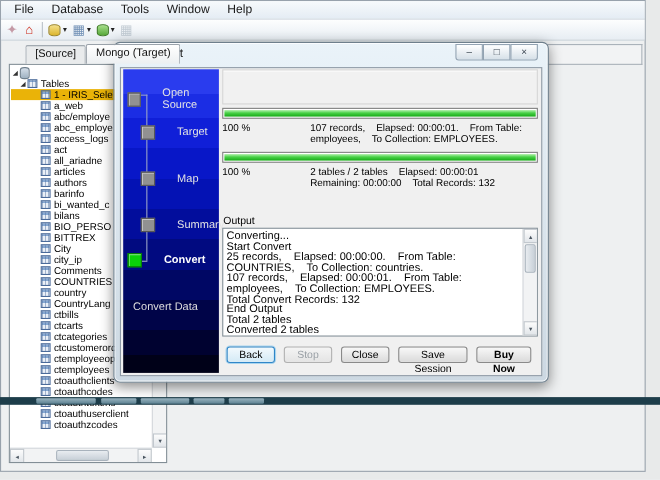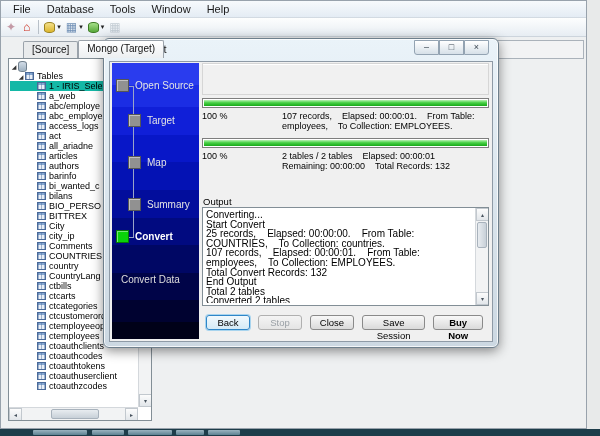--- a/index.html
+++ b/index.html
@@ -1,18 +1,18 @@
 <!DOCTYPE html>
 <html><head>
 <meta charset="utf-8">
 <style>
   * { margin:0; padding:0; box-sizing:border-box; }
   html,body { width:600px; height:436px; overflow:hidden; }
   body { font-family:"Liberation Sans", sans-serif; background:#e8eaea; position:relative; }
-  #stage { position:absolute; left:0; top:0; width:600px; height:436px; }
+  #stage { position:absolute; left:0; top:0; width:600px; height:368px; }
 
   
   #app { position:absolute; left:0; top:0; width:587px; height:429px;
          background:#eef0f1; border:1px solid #98a2ac; }
 
   #menubar { height:17px; background:linear-gradient(#f7fafc,#e4ecf4);
              border-bottom:1px solid #d2dae2; display:flex; align-items:center; padding-left:4px; }
   .menu-item { font-size:11px; color:#1a1a1a; padding:1px 8px; cursor:default; }
 
   #toolbar { height:19px; background:linear-gradient(#fdfefe,#e7edf3);
@@ -40,21 +40,21 @@
   #tree-rows { position:absolute; left:1px; top:2px; right:14px; bottom:14px; overflow:hidden; }
   .trow { display:flex; align-items:center; height:10px; font-size:9px; color:#000; white-space:nowrap; }
   .texp { font-size:6px; color:#333; width:8px; text-align:center; }
   .db-icon { width:9px; height:11px; background:linear-gradient(#d3dde8,#9fb2c2); border:1px solid #70808e;
              border-radius:4px/3px; margin-right:3px; }
   .tbl-icon { flex:0 0 9px; width:9px; height:8px; border:1px solid #4a6a9a; margin-right:3px;
               background:
                 repeating-linear-gradient(90deg, rgba(74,106,154,.45) 0 1px, transparent 1px 3px),
                 linear-gradient(#86a8d2 0 2px, #e9eff7 2px); }
   .titem { padding-left:27px; }
-  .titem.selected { background:#14b8a6; }
+  .titem.selected { background:#eab308; }
   .tlabel { overflow:hidden; text-overflow:clip; }
 
   .vsb { position:absolute; right:0; top:0; bottom:13px; width:13px; background:#f2f3f4; border-left:1px solid #d4d8dc; }
   .hsb { position:absolute; left:0; right:13px; bottom:0; height:13px; background:#f2f3f4; border-top:1px solid #d4d8dc; }
   .sb-btn { position:absolute; width:13px; height:13px; font-size:6px; color:#4a5560; display:flex;
             align-items:center; justify-content:center; background:linear-gradient(#fcfcfc,#e2e6ea); border:1px solid #c2c8ce; }
   .vsb .up { top:0; } .vsb .down { bottom:0; }
   .hsb .left { left:0; } .hsb .right { right:0; }
   .vsb .thumb { position:absolute; left:1px; right:1px; top:14px; height:70px;
                 background:linear-gradient(90deg,#e8ecf0,#c8d0d8); border:1px solid #a8b2bc; border-radius:2px; }
@@ -81,21 +81,21 @@
 
   
   #wizard { position:absolute; left:2px; top:1px; width:87px; bottom:2px;
             background:linear-gradient(180deg,
               #2a3cee 0 8%, #1b2de4 8% 16%, #101fd8 16% 26%, #0817c8 26% 36%,
               #0412b4 36% 46%, #020d9c 46% 56%, #010a80 56% 66%, #000764 66% 76%,
               #000448 76% 86%, #000230 86% 94%, #000118 94% 100%); }
   .connector-v { position:absolute; left:21px; top:23px; width:1px; height:151px; background:#9aa4c8; }
   .connector-h { position:absolute; height:1px; width:12px; left:10px; background:#9aa4c8; }
   #steps { position:absolute; inset:0; }
-  .step { position:absolute; display:flex; align-items:center; gap:6px; }
+  .step { position:absolute; display:flex; align-items:center; gap:20px; }
   .step-square { width:13px; height:13px; background:#919191; border:1px solid #565656;
                  box-shadow:inset 1px 1px 0 rgba(255,255,255,.45); }
   .step.active .step-square { background:#0ad20a; border-color:#057a05; }
   .step-label { font-size:10px; color:#e4e4e4; }
   .step.active .step-label { color:#fff; font-weight:bold; }
   .step:nth-child(1) { left:4px;  top:16px; }
   .step:nth-child(2) { left:16px; top:51px; }
   .step:nth-child(3) { left:16px; top:93px; }
   .step:nth-child(4) { left:16px; top:135px; }
   .step:nth-child(5) { left:4px;  top:167px; }

